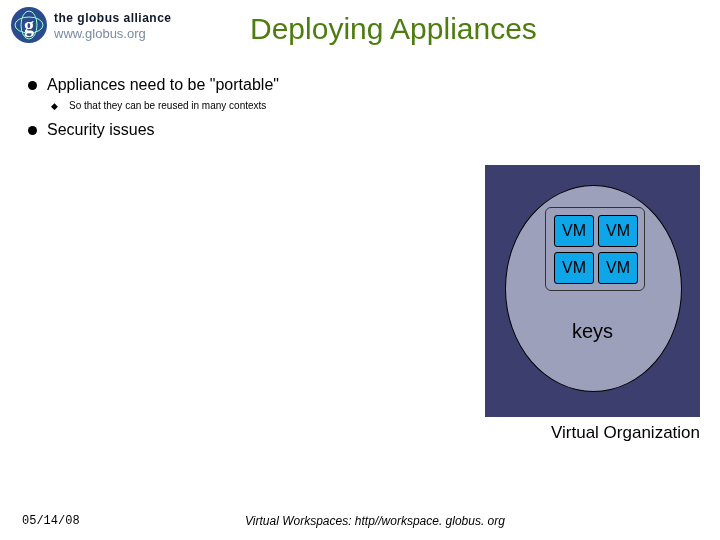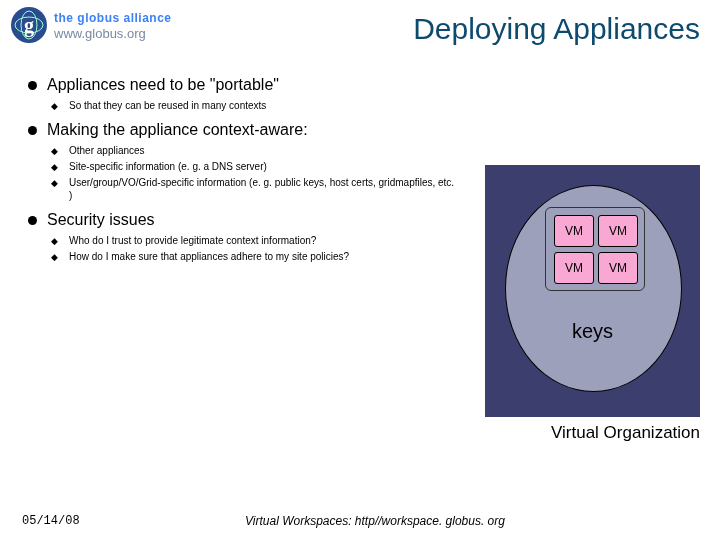--- a/index.html
+++ b/index.html
@@ -26,38 +26,38 @@
     top: 0;
     width: 38px;
     height: 38px;
   }
   .logo-text-top {
     position: absolute;
     left: 44px;
     top: 5px;
     font-size: 12px;
     font-weight: bold;
-    color: #3b82f6;
+    color: #0f172a;
     letter-spacing: 0.5px;
   }
   .logo-text-bottom {
     position: absolute;
     left: 44px;
     top: 20px;
     font-size: 13px;
     color: #7a8aa0;
   }
   .title {
     position: absolute;
     top: 12px;
     right: 20px;
     left: 250px;
     font-size: 30px;
-    color: #0c4a6e;
-    text-align: right;
+    color: #4d7c0f;
+    text-align: left;
   }
   .content {
     position: absolute;
     top: 75px;
     left: 25px;
     width: 430px;
   }
   ul.top {
     list-style: none;
     margin: 0;
@@ -133,24 +133,24 @@
     width: 98px;
     height: 82px;
     background: #9da0bb;
     border: 1px solid #333;
     border-radius: 6px;
   }
   .vm {
     position: absolute;
     width: 38px;
     height: 30px;
-    background: #f9a8d4;
+    background: #0ea5e9;
     border: 1px solid #000;
     border-radius: 3px;
-    font-size: 12px;
+    font-size: 16px;
     text-align: center;
     line-height: 30px;
   }
   .vm1 { left: 8px; top: 7px; }
   .vm2 { left: 52px; top: 7px; }
   .vm3 { left: 8px; top: 44px; }
   .vm4 { left: 52px; top: 44px; }
   .site-label {
     position: absolute;
     left: 0;
@@ -206,33 +206,21 @@
 
 <div class="content">
   <ul class="top">
     <li>
       <span>Appliances need to be "portable"</span>
       <ul class="sub">
         <li>So that they can be reused in many contexts</li>
       </ul>
     </li>
     <li>
-      <span>Making the appliance context-aware:</span>
-      <ul class="sub">
-        <li>Other appliances</li>
-        <li>Site-specific information (e. g. a DNS server)</li>
-        <li>User/group/VO/Grid-specific information (e. g. public keys, host certs, gridmapfiles, etc. )</li>
-      </ul>
-    </li>
-    <li>
       <span>Security issues</span>
-      <ul class="sub">
-        <li>Who do I trust to provide legitimate context information?</li>
-        <li>How do I make sure that appliances adhere to my site policies?</li>
-      </ul>
     </li>
   </ul>
 </div>
 
 <div class="diagram">
   <div class="vo-box"></div>
   <div class="site-ellipse"></div>
   <div class="vm-group">
     <div class="vm vm1">VM</div>
     <div class="vm vm2">VM</div>

